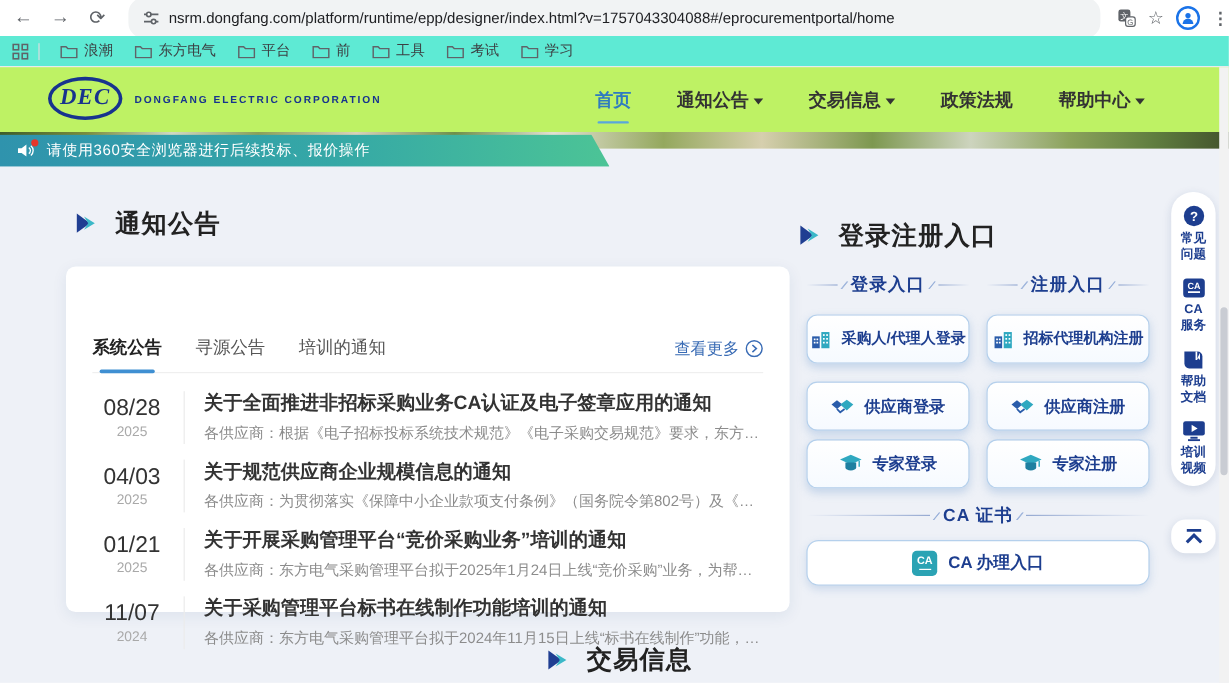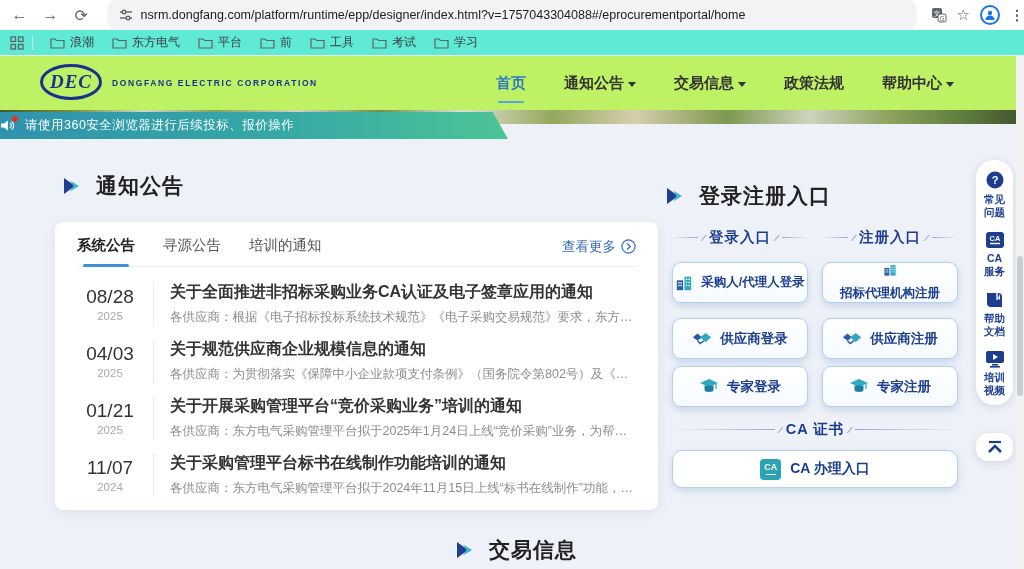--- a/index.html
+++ b/index.html
@@ -31,36 +31,36 @@
   .nav-item.active { color:#2e7bc0; }
   .nav-item.active::after { content:""; position:absolute; left:2px; right:2px; bottom:-4px; height:2px; background:#5aa6db; border-radius:2px; }
   .caret { width:0; height:0; border-left:4px solid transparent; border-right:4px solid transparent; border-top:5px solid #333; margin-top:2px; }
 
   
   .photo-strip { position:absolute; top:110px; left:0; width:1024px; height:14px;
     background:linear-gradient(90deg,#3e5c2a,#7a8c3d 7%,#cfd8c2 14%,#8aa05a 21%,#d8d2b8 29%,#6f8f4a 37%,#e2e0d2 45%,#94a85e 54%,#d6cfae 62%,#7d9850 71%,#cdd4be 79%,#8ba25c 87%,#5f7d3f 94%,#42522c 100%); }
   .ticker { position:absolute; top:112px; left:0; width:508px; height:27px;
     background:linear-gradient(90deg,#2f93ad 0%,#35a8a6 55%,#4cc496 100%);
     clip-path:polygon(0 0,97% 0,100% 100%,0 100%);
-    display:flex; align-items:center; padding-left:0; gap:9px; }
+    display:flex; align-items:center; padding-left:14px; gap:9px; }
   .ticker-text { color:#fff; font-size:12.5px; letter-spacing:0.5px; }
   .speaker-wrap { position:relative; width:16px; height:16px; }
   .red-dot { position:absolute; top:-2px; right:-2px; width:6px; height:6px; border-radius:50%; background:#e5352b; }
 
   
   .page-bg { position:absolute; top:124px; left:0; width:1024px; height:445px; background:#eef1f7; }
 
   
   .sec-head { position:absolute; display:flex; align-items:center; gap:12px; }
   .sec-title { font-size:21px; font-weight:bold; color:#222; letter-spacing:1px; }
 
   
   .notice-card { position:absolute; left:55px; top:222px; width:603px; height:288px; background:#fff; border-radius:8px;
     box-shadow:0 3px 12px rgba(30,60,120,0.08); padding:14px 22px 0 22px; }
-  .tab-row { display:flex; align-items:center; border-bottom:1px solid #efefef; padding-bottom:9px; }
+  .tab-row { display:flex; align-items:center; border-bottom:1px solid #efefef; padding-bottom:9px;margin-top:44px; }
   .tab { font-size:14.5px; color:#555; margin-right:28px; cursor:pointer; position:relative; padding-bottom:2px; }
   .tab.active { color:#222; font-weight:bold; }
   .tab.active::after { content:""; position:absolute; left:6px; right:6px; bottom:-10px; height:3px; background:#3f8fd2; border-radius:2px; }
   .more-link { margin-left:auto; display:flex; align-items:center; gap:5px; color:#3a6cb5; font-size:13.5px; cursor:pointer; }
   .notice-row { display:flex; align-items:center; height:57px; cursor:pointer; }
   .n-date { width:66px; flex:0 0 66px; text-align:center; }
   .n-date-md { font-size:19px; color:#333; }
   .n-date-y { font-size:11.5px; color:#a9a9a9; margin-top:2px; }
   .n-body { border-left:1px solid #ebebeb; padding-left:16px; margin-left:10px; min-width:0; }
   .n-title { font-size:16px; font-weight:bold; color:#333; white-space:nowrap; overflow:hidden; text-overflow:ellipsis; }
@@ -335,21 +335,21 @@
     <rect x="10.5" y="3" width="7.5" height="15" fill="#2fa8c0"></rect>
       <rect x="12" y="5" width="1.6" height="1.6" fill="#fff"></rect>
       <rect x="15" y="5" width="1.6" height="1.6" fill="#fff"></rect>
       <rect x="12" y="8.5" width="1.6" height="1.6" fill="#fff"></rect>
       <rect x="15" y="8.5" width="1.6" height="1.6" fill="#fff"></rect>
       <rect x="12" y="12" width="1.6" height="1.6" fill="#fff"></rect>
       <rect x="15" y="12" width="1.6" height="1.6" fill="#fff"></rect>
   </svg>
   <span style="font-size:12.5px;">采购人/代理人登录</span>
 </div>
-<div class="entry-btn" style="left:822px; top:262px;flex-direction:column;">
+<div class="entry-btn" style="left:822px; top:262px;">
   <svg width="18" height="18" viewBox="0 0 20 20">
     <rect x="2" y="7" width="7" height="11" fill="#2a5caa"></rect>
       <rect x="3.5" y="9" width="1.6" height="1.6" fill="#fff"></rect>
       <rect x="6" y="9" width="1.6" height="1.6" fill="#fff"></rect>
       <rect x="3.5" y="12" width="1.6" height="1.6" fill="#fff"></rect>
       <rect x="6" y="12" width="1.6" height="1.6" fill="#fff"></rect>
     <rect x="10.5" y="3" width="7.5" height="15" fill="#2fa8c0"></rect>
       <rect x="12" y="5" width="1.6" height="1.6" fill="#fff"></rect>
       <rect x="15" y="5" width="1.6" height="1.6" fill="#fff"></rect>
       <rect x="12" y="8.5" width="1.6" height="1.6" fill="#fff"></rect>

